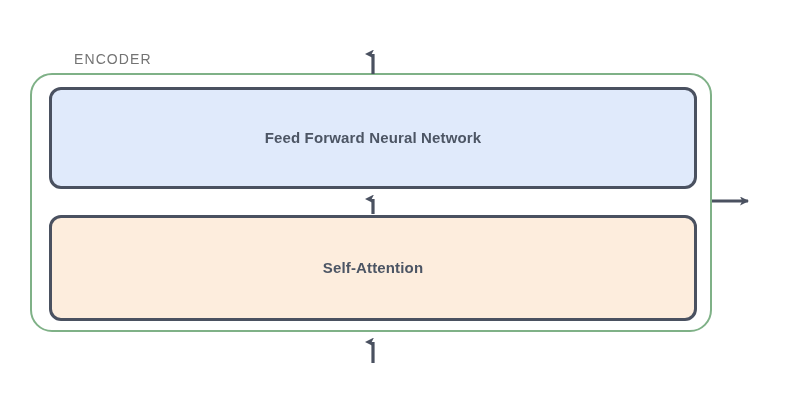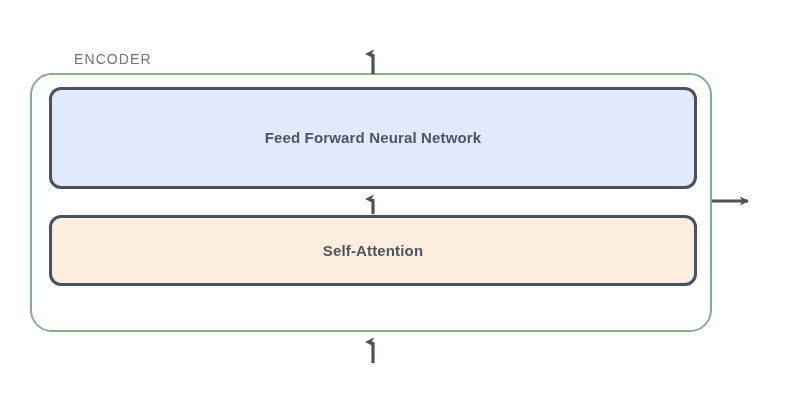--- a/index.html
+++ b/index.html
@@ -73,21 +73,21 @@
     top: 87px;
     width: 648px;
     height: 102px;
     background: #e0eafb;
   }
 
   .block-selfattention {
     left: 49px;
     top: 215px;
     width: 648px;
-    height: 71px;
+    height: 106px;
     background: #fdeddd;
   }
 
   
   #arrows {
     position: absolute;
     left: 0;
     top: 0;
     width: 792px;
     height: 411px;

